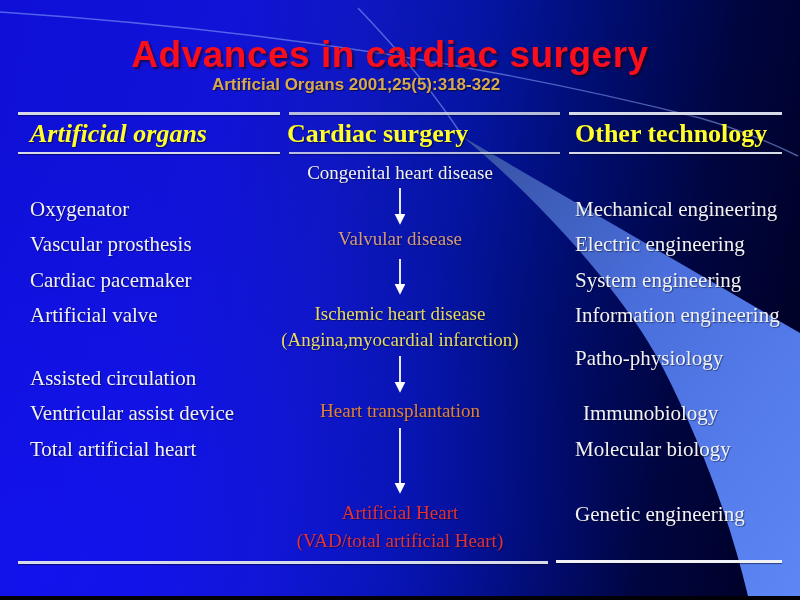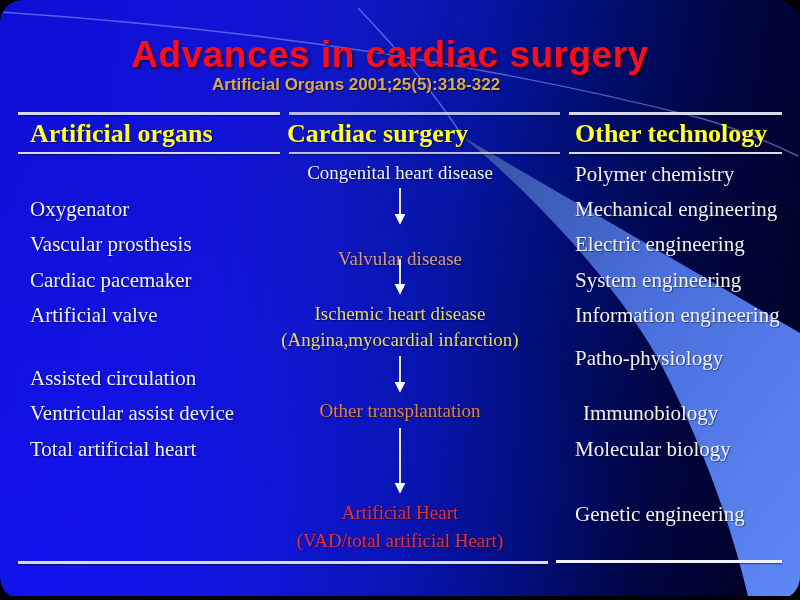--- a/index.html
+++ b/index.html
@@ -2,21 +2,20 @@
 <html><head>
 <meta charset="utf-8">
 <style>
   html,body{margin:0;padding:0;background:#000;}
   .slide{
     position:relative;width:800px;height:600px;overflow:hidden;
     background:
       radial-gradient(ellipse at 6% 96%, rgba(20,20,255,0.55), rgba(20,20,255,0) 55%),
       linear-gradient(100deg,#0f0fd8 0%,#1113d6 26%,#0f17c2 40%,#0515a2 54%,#000d6e 68%,#000540 82%,#00001e 100%);
     font-family:"Liberation Serif","DejaVu Serif",serif;
-    border-radius:23px;
   }
   svg.decor,svg.arrows{position:absolute;left:0;top:0;}
   .title{
     position:absolute;left:0;top:34px;width:780px;text-align:center;
     font-family:"Liberation Sans","DejaVu Sans",sans-serif;
     font-weight:bold;font-size:37px;letter-spacing:0.5px;
     text-shadow:2px 2px 2px rgba(30,0,10,0.6);
   }
   .subtitle{
     position:absolute;left:0;top:75px;width:712px;text-align:center;
@@ -69,43 +68,42 @@
   <div class="hline" style="left:289px;top:112px;width:271px;height:3px;opacity:.85;"></div>
   <div class="hline" style="left:569px;top:112px;width:213px;height:3px;"></div>
 
   <div class="hline" style="left:18px;top:152px;width:262px;height:2px;"></div>
   <div class="hline" style="left:289px;top:152px;width:271px;height:2px;opacity:.85;"></div>
   <div class="hline" style="left:569px;top:152px;width:213px;height:2px;"></div>
 
   <div class="hline" style="left:18px;top:561px;width:530px;height:3px;"></div>
   <div class="hline" style="left:556px;top:560px;width:226px;height:3px;background:#f0f2f8;"></div>
 
-  <div class="hdr" style="left: 30px; color: rgb(255, 255, 46);">Artificial organs</div>
+  <div class="hdr" style="left: 30px; color: rgb(255, 255, 46); font-style: italic;">Artificial organs</div>
   <div class="hdr" style="left: 287px; color: rgb(255, 255, 46);">Cardiac surgery</div>
   <div class="hdr" style="left: 575px; color: rgb(255, 255, 46);">Other technology</div>
 
   <div class="cell c1" style="top:197px;">Oxygenator</div>
   <div class="cell c1" style="top:232px;">Vascular prosthesis</div>
   <div class="cell c1" style="top:268px;">Cardiac pacemaker</div>
   <div class="cell c1" style="top:303px;">Artificial valve</div>
   <div class="cell c1" style="top:366px;">Assisted circulation</div>
   <div class="cell c1" style="top:401px;">Ventricular assist device</div>
   <div class="cell c1" style="top:437px;">Total artificial heart</div>
 
   <div class="flowband" style="top:0;height:600px;">
     <div class="flow" style="top: 162px; color: rgb(242, 242, 246);">Congenital heart disease</div>
-    <div class="flow" style="top: 248px; color: rgb(211, 154, 126);">Valvular disease</div>
+    <div class="flow" style="top: 228px; color: rgb(211, 154, 126);">Valvular disease</div>
     <div class="flow" style="top: 303px; color: rgb(230, 217, 99);">Ischemic heart disease</div>
     <div class="flow" style="top: 329px; color: rgb(230, 217, 99);">(Angina,myocardial infarction)</div>
-    <div class="flow" style="top: 400px; color: rgb(224, 129, 58);">Other transplantation</div>
+    <div class="flow" style="top: 400px; color: rgb(224, 129, 58);">Heart transplantation</div>
     <div class="flow" style="top: 502px; color: rgb(226, 50, 56);">Artificial Heart</div>
     <div class="flow" style="top: 530px; color: rgb(226, 50, 56);">(VAD/total artificial Heart)</div>
   </div>
 
-  <div class="cell c3" style="top:162px;">Polymer chemistry</div>
   <div class="cell c3" style="top:232px;">Electric engineering</div>
   <div class="cell c3" style="top:197px;">Mechanical engineering</div>
   <div class="cell c3" style="top:303px;">Information engineering</div>
   <div class="cell c3" style="top:268px;">System engineering</div>
   <div class="cell c3" style="top:346px;">Patho-physiology</div>
   <div class="cell c3" style="top:401px;margin-left:8px;">Immunobiology</div>
   <div class="cell c3" style="top:437px;">Molecular biology</div>
   <div class="cell c3" style="top:502px;">Genetic engineering</div>
 
   <svg class="arrows" width="800" height="600" viewBox="0 0 800 600">

